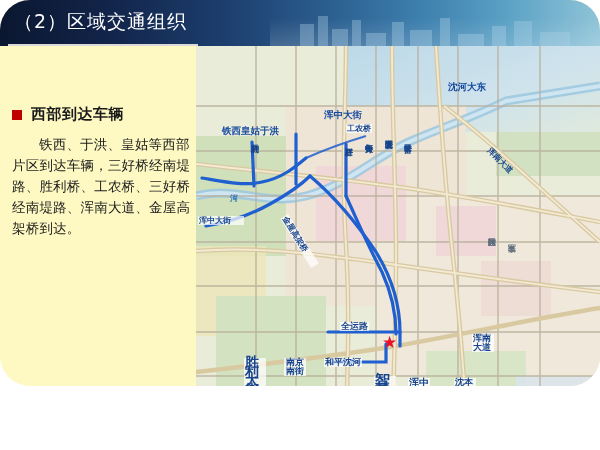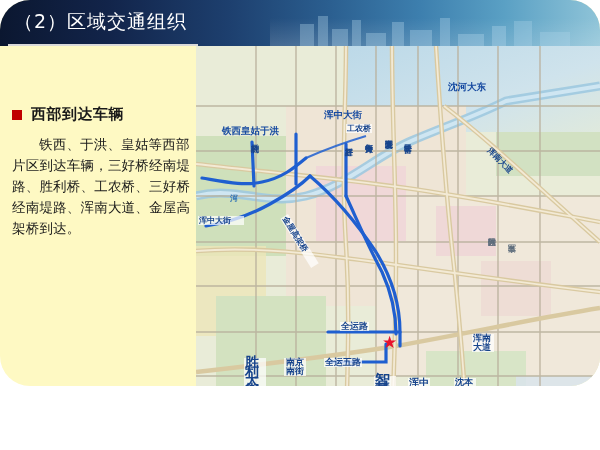--- a/index.html
+++ b/index.html
@@ -283,21 +283,21 @@
     <div class="map-label dark bluebox" style="left:104px; top:78px;margin-left:46px;">工农桥</div>
     <div class="map-label vert dark bluebox" style="left:52px; top:92px;">胜利桥</div>
     <div class="map-label vert" style="left:32px; top:142px; color:#2a6fb5;">浑河</div>
     <div class="map-label dark bluebox" style="left:2px; top:170px; width:44px; white-space:normal;">浑中大街</div>
     <div class="map-label dark bluebox" style="left:92px; top:168px; transform:rotate(58deg); transform-origin:left top; width:56px; white-space:normal;">金屋高架桥</div>
     <div class="map-label dark" style="left:296px; top:100px; transform:rotate(45deg); transform-origin:left top;">浑南大道</div>
     <div class="map-label vert" style="left:290px; top:186px; color:#5a6a7a;">国际软件园</div>
     <div class="map-label vert" style="left:310px; top:192px; color:#5a6a7a;">军事禁区</div>
 
     <div class="map-label dark bluebox" style="left:144px; top:276px; font-size:9px;">全运路</div>
-    <div class="map-label dark bluebox" style="left:128px; top:312px; font-size:9px;">全运五路</div>
+    <div class="map-label dark bluebox" style="left:128px; top:312px; font-size:9px;">和平沈河</div>
 
     <div class="map-label dark bluebox" style="left:48px; top:312px; width:20px; white-space:normal; font-size:14px;">胜利大街</div>
     <div class="map-label dark bluebox" style="left:88px; top:312px; width:20px; white-space:normal; font-size:9px;text-align:center;">南京南街</div>
     <div class="map-label dark bluebox" style="left:178px; top:330px; width:20px; white-space:normal; font-size:15px;">智慧二街</div>
     <div class="map-label dark bluebox" style="left:212px; top:332px; width:20px; white-space:normal; font-size:10px;">浑中大街</div>
     <div class="map-label dark bluebox" style="left:258px; top:332px; width:20px; white-space:normal; font-size:9px;">沈本大街</div>
     <div class="map-label dark bluebox" style="left:276px; top:288px; width:20px; white-space:normal; font-size:9px;">浑南大道</div>
 
     <div class="star" style="left:186px; top:288px;">★</div>
     <div class="compass" style="left:212px; top:356px;">⊕</div>

